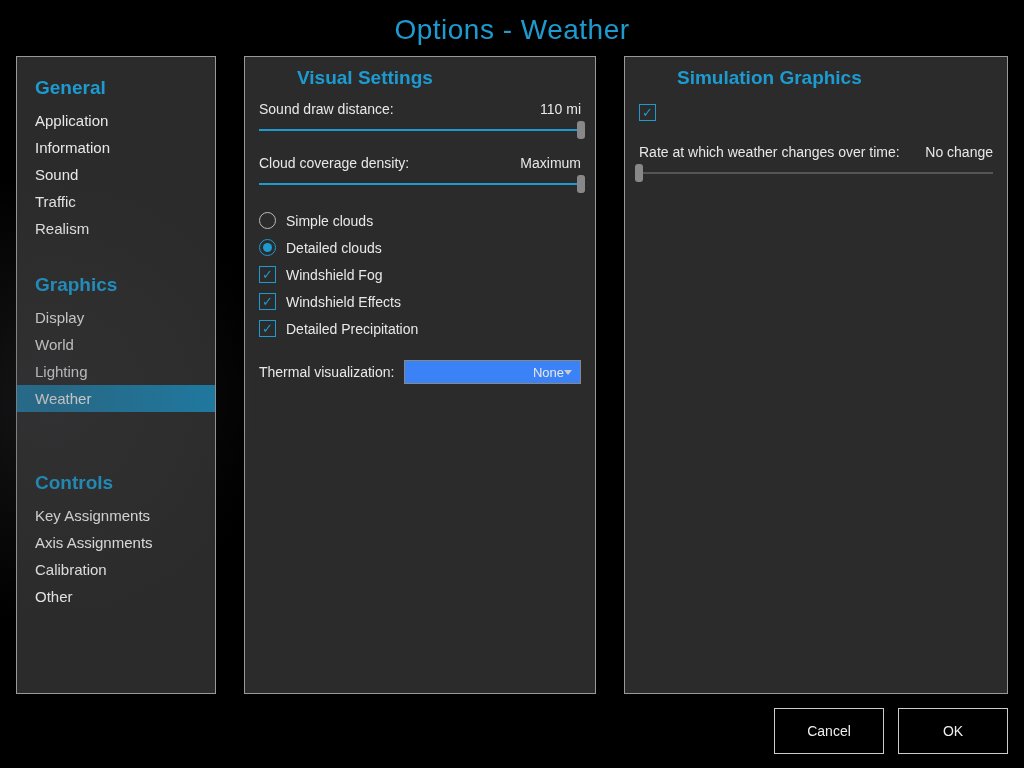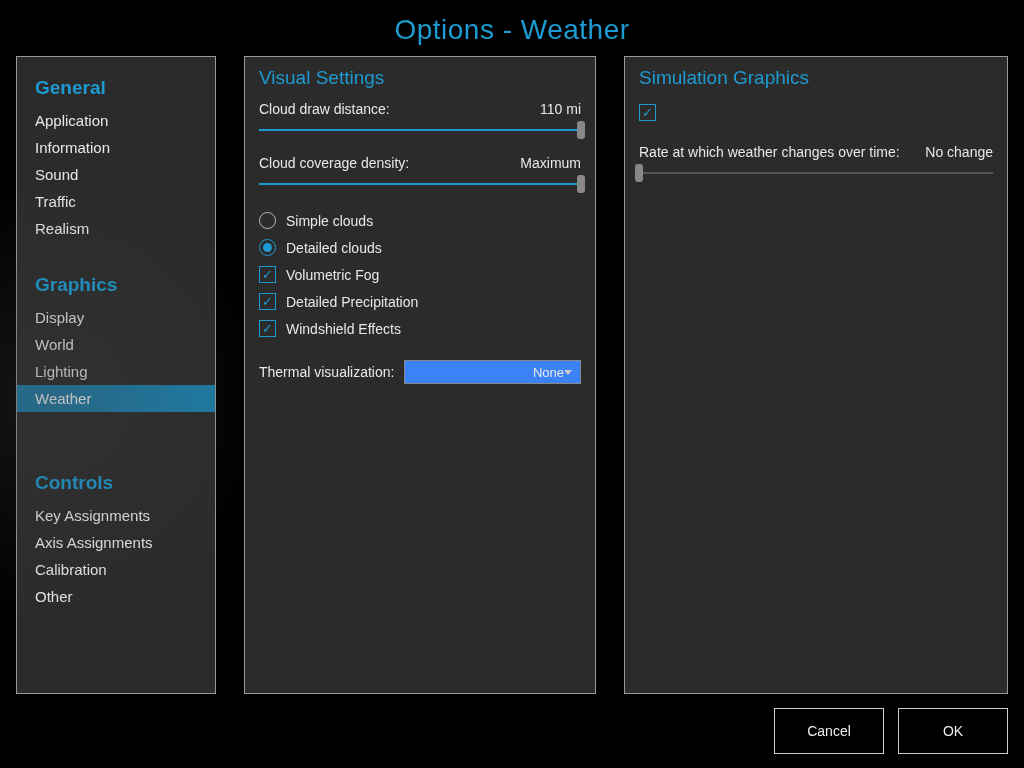--- a/index.html
+++ b/index.html
@@ -58,22 +58,23 @@
 
   .section-title {
     color: #1d9bd1;
     font-size: 19px;
     font-weight: 600;
     padding: 10px 18px 8px;
   }
   .panel-heading {
     color: #1d9bd1;
     font-size: 19px;
-    font-weight: 400;
+    font-weight: 700;
     padding: 0 0 10px;
+    margin-left: 38px;
   }
 
   .nav-item {
     padding: 5px 18px;
     font-size: 15px;
     cursor: pointer;
   }
   .nav-item.selected {
     background: #1d7ea8;
     color: #fff;
@@ -225,21 +226,21 @@
     <div class="nav-item"><span>Axis Assignments</span></div>
     <div class="nav-item"><span>Calibration</span></div>
     <div class="nav-item"><span>Other</span></div>
   </div>
 
   <div class="panel mainpanel">
     <div class="panel-heading">Visual Settings</div>
 
     <div class="slider-wrap">
       <div class="row">
-        <span>Cloud draw distance:</span>
+        <span>Sound draw distance:</span>
         <span>110 mi</span>
       </div>
       <div class="slider">
         <div class="track"></div>
         <div class="fill" id="fill-draw" style="width: 100%;"></div>
         <div class="thumb" id="thumb-draw" style="left: 100%;"></div>
       </div>
     </div>
 
     <div class="slider-wrap">
@@ -257,29 +258,29 @@
     <div class="opt">
       <span class="radio"></span>
       <span>Simple clouds</span>
     </div>
     <div class="opt">
       <span class="radio checked"></span>
       <span>Detailed clouds</span>
     </div>
     <div class="opt">
       <span class="check checked"></span>
-      <span>Volumetric Fog</span>
+      <span>Windshield Fog</span>
+    </div>
+    <div class="opt">
+      <span class="check checked"></span>
+      <span>Windshield Effects</span>
     </div>
     <div class="opt">
       <span class="check checked"></span>
       <span>Detailed Precipitation</span>
-    </div>
-    <div class="opt">
-      <span class="check checked"></span>
-      <span>Windshield Effects</span>
     </div>
 
     <div class="dropdown-row">
       <span class="dropdown-label">Thermal visualization:</span>
       <div class="dropdown">
         <span>None</span>
         <span class="chev"></span>
       </div>
     </div>
   </div>

